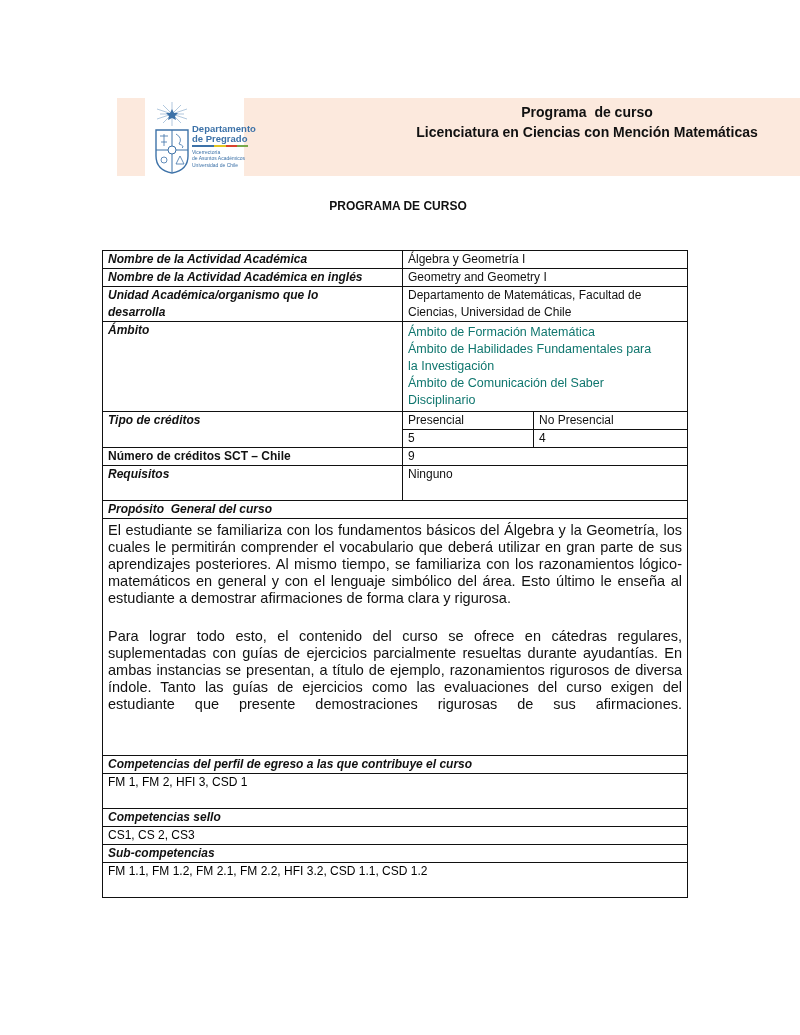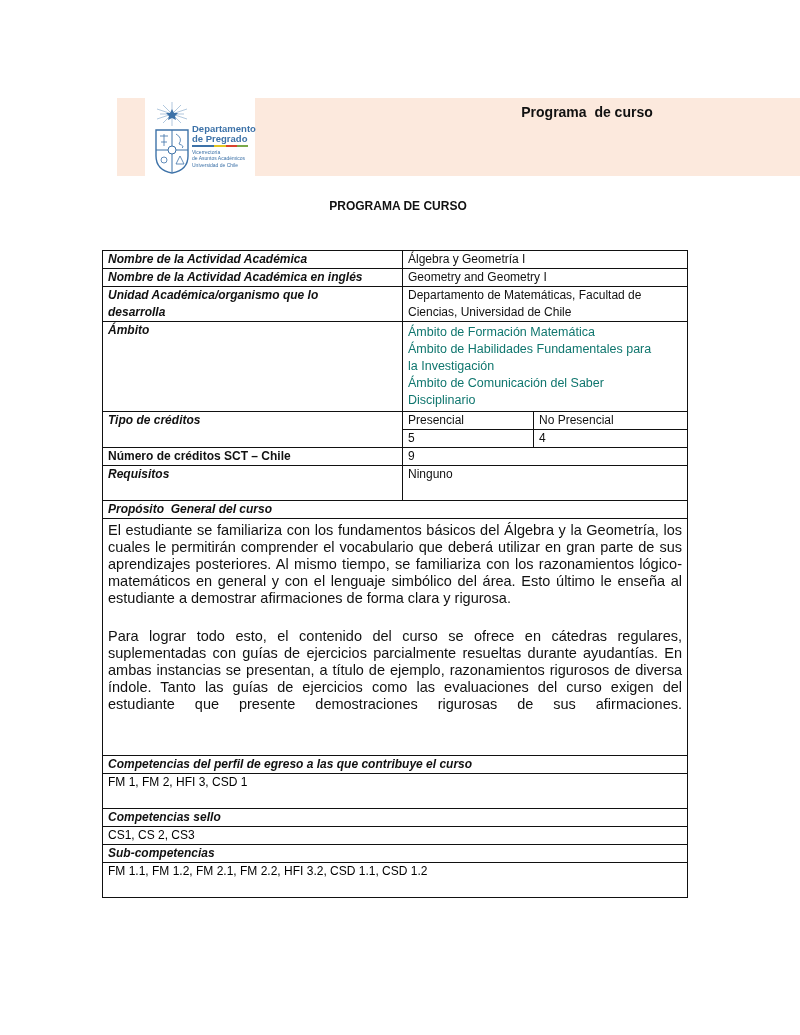--- a/index.html
+++ b/index.html
@@ -5,21 +5,21 @@
   html, body { margin: 0; padding: 0; }
   body {
     width: 800px; height: 1035px; background: #ffffff; position: relative;
     font-family: "Liberation Sans", sans-serif; color: #111; overflow: hidden;
   }
   .header-band {
     position: absolute; left: 117px; top: 98px; width: 683px; height: 78px;
     background: #fce9dd;
   }
   .logo-box {
-    position: absolute; left: 28px; top: 0; width: 110px; height: 78px; background: #ffffff;
+    position: absolute; left: 28px; top: 0; width: 99px; height: 78px; background: #ffffff;
   }
   .logo-box svg { position: absolute; left: 6px; top: 2px; }
   .logo-text { position: absolute; left: 47px; top: 26px; line-height: 1; }
   .logo-dept { font-size: 9.5px; color: #3d72a8; font-weight: bold; display:block; }
   .logo-bar { display:block; width: 56px; height: 2px; margin: 2px 0 2px 0;
     background: linear-gradient(to right, #3d72a8 0 40%, #e2c623 40% 60%, #d8442e 60% 80%, #7aa84a 80%); }
   .logo-sub { font-size: 5px; color: #3d72a8; display:block; line-height: 1.25; }
   .header-titles {
     position: absolute; left: 260px; top: 4px; width: 420px; text-align: center;
     font-size: 14px; font-weight: bold; line-height: 20px; color: #111;
@@ -74,20 +74,21 @@
       <span class="logo-dept">Departamento</span>
       <span class="logo-dept">de Pregrado</span>
       <span class="logo-bar"></span>
       <span class="logo-sub">Vicerrectoría</span>
       <span class="logo-sub">de Asuntos Académicos</span>
       <span class="logo-sub">Universidad de Chile</span>
     </div>
   </div>
   <div class="header-titles">
     <div style="white-space:pre;">Programa  de curso</div>
+    <div>Licenciatura en Ciencias con Mención Matemáticas</div>
   </div>
 </div>
 
 <div class="doc-title">
   <span>PROGRAMA DE CURSO</span>
 </div>
 
 <table class="info">
   <colgroup>
       <col style="width:300px">

